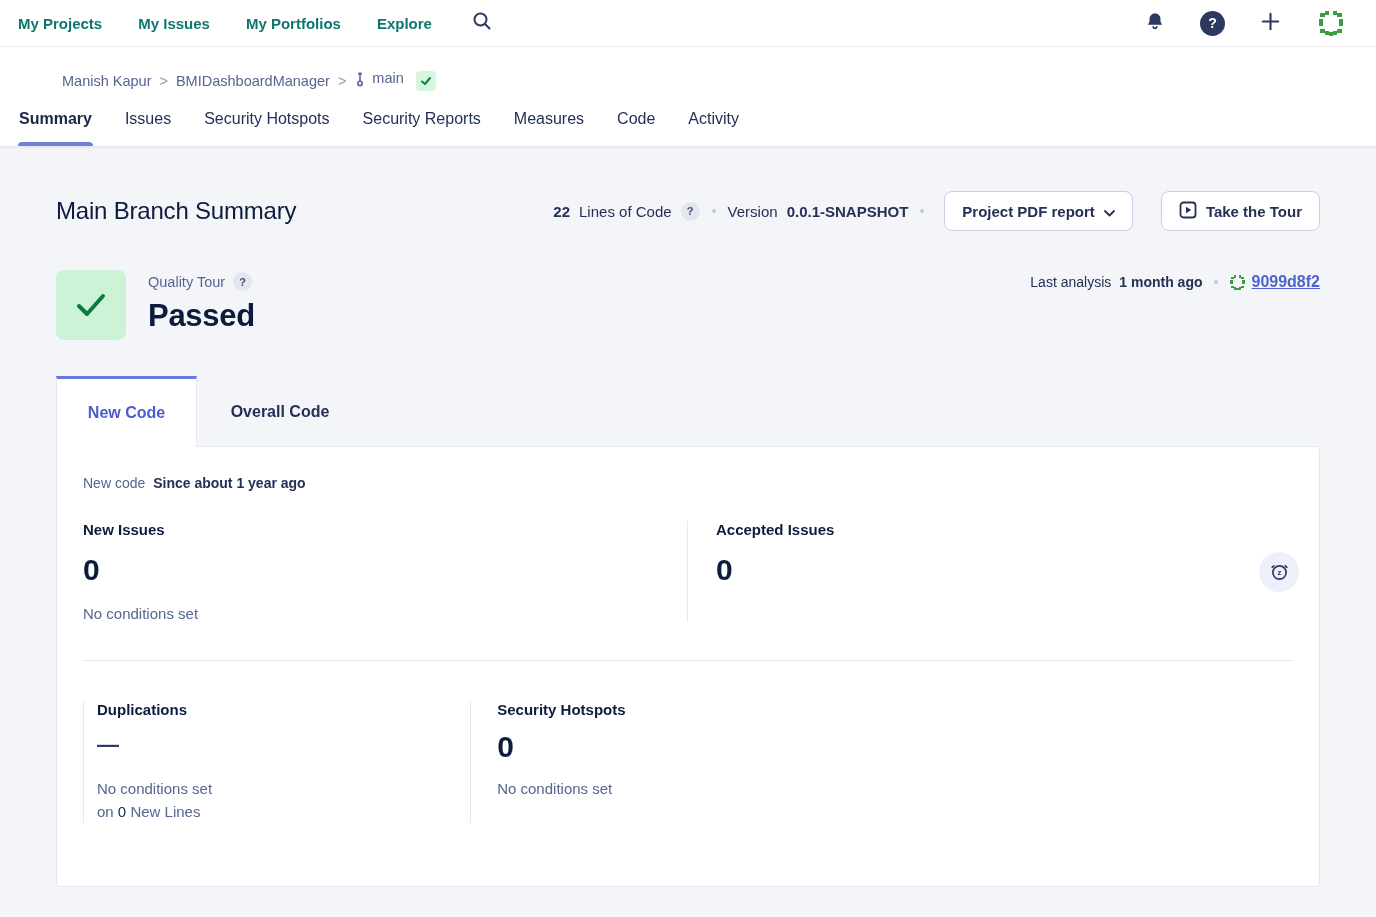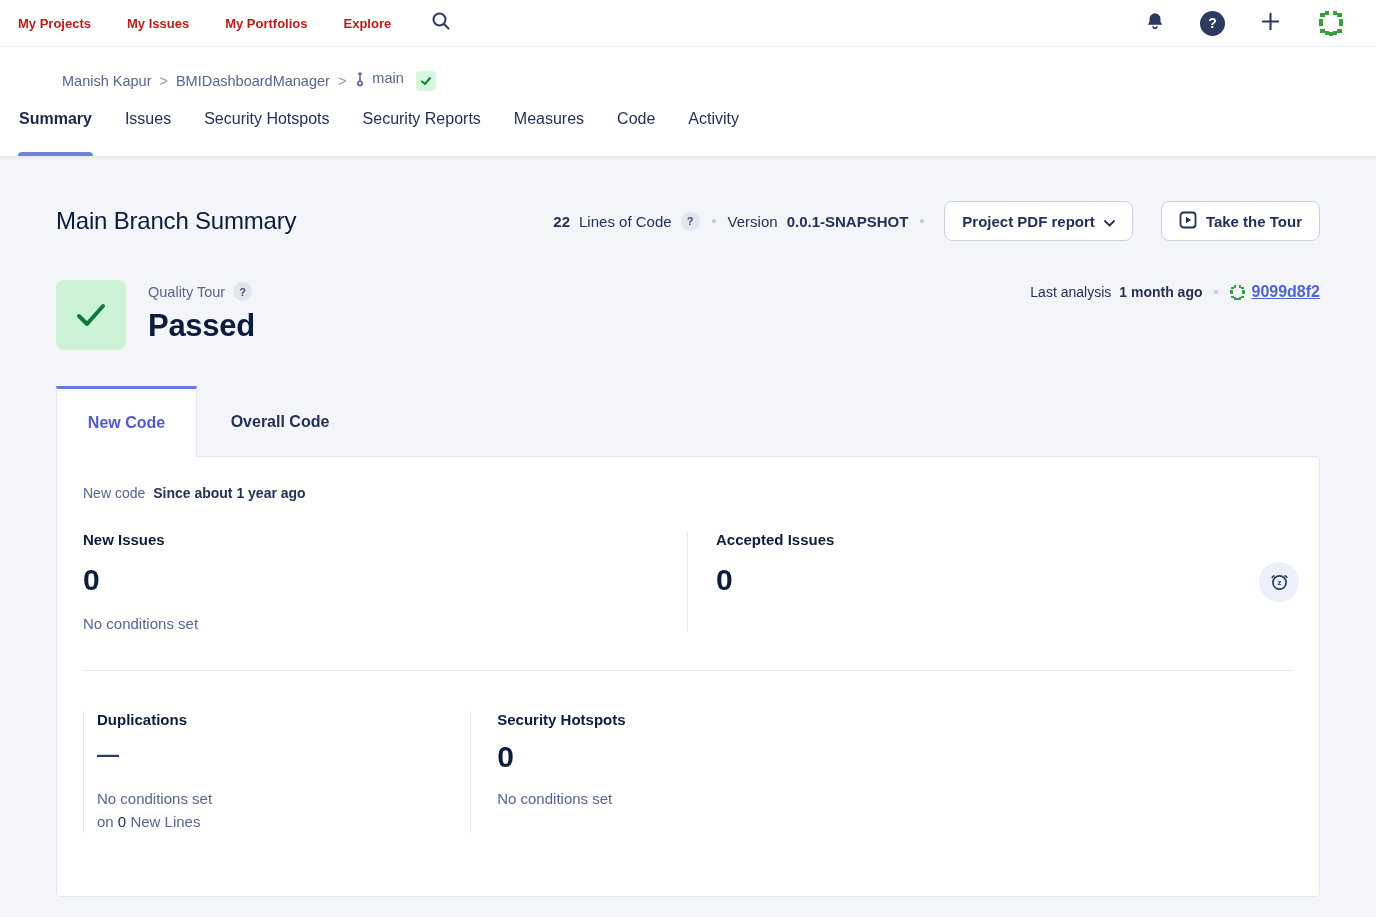--- a/index.html
+++ b/index.html
@@ -9,21 +9,21 @@
     background:#f4f5f8;
     color:#243056;
     overflow:hidden;
   }
   
   .topbar {
     height:47px; background:#fff; border-bottom:1px solid #eceef4;
     display:flex; align-items:center; padding:0 30px 0 18px;
   }
   .topbar-nav { display:flex; align-items:center; gap:36px; }
-  .topbar-link { font-size:13px; font-weight:700; color:#b91c1c; cursor:pointer; }
+  .topbar-link { font-size:15px; font-weight:700; color:#0f766e; cursor:pointer; }
   .topbar-search { margin-left:40px; display:flex; align-items:center; cursor:pointer; }
   .topbar-right { margin-left:auto; display:flex; align-items:center; gap:34px; }
   .icon-btn { display:flex; align-items:center; justify-content:center; cursor:pointer; background:none; border:none; }
   .help-circle {
     width:25px; height:25px; border-radius:50%; background:#2b3a5e;
     color:#fff; font-size:14px; font-weight:700; display:flex; align-items:center; justify-content:center;
   }
   .avatar { width:30px; height:30px; border-radius:3px; overflow:hidden; cursor:pointer; }
 
   
@@ -33,21 +33,21 @@
   }
   .breadcrumb { display:flex; align-items:center; gap:8px; padding:23px 0 6px 0; font-size:14.5px; color:#56668f;margin-left:44px; }
   .crumb-link { color:#56668f; cursor:pointer; }
   .crumb-sep { color:#8c99bb; }
   .branch-wrap { display:flex; align-items:flex-start; gap:6px; }
   .qg-badge {
     width:20px; height:20px; border-radius:4px; background:#d6f6de;
     display:flex; align-items:center; justify-content:center; margin-left:4px;
   }
   .proj-tabs { display:flex; align-items:flex-end; gap:31px; }
-  .proj-tab { font-size:16px; color:#243056; padding:13px 1px 28px; cursor:pointer; position:relative; }
+  .proj-tab { font-size:16px; color:#243056; padding:13px 1px 18px; cursor:pointer; position:relative; }
   .proj-tab.active { font-weight:700; color:#1a2847; }
   .proj-tab.active::after {
     content:""; position:absolute; left:0; right:0; bottom:0; height:4px;
     border-radius:4px 4px 0 0; background:#7280da;
   }
 
   
   .main { padding:0 56px; }
   .title-row { display:flex; align-items:center; margin-top:44px; }
   .page-title { font-size:24px; font-weight:400; color:#0c1c3d; letter-spacing:-0.2px; }

